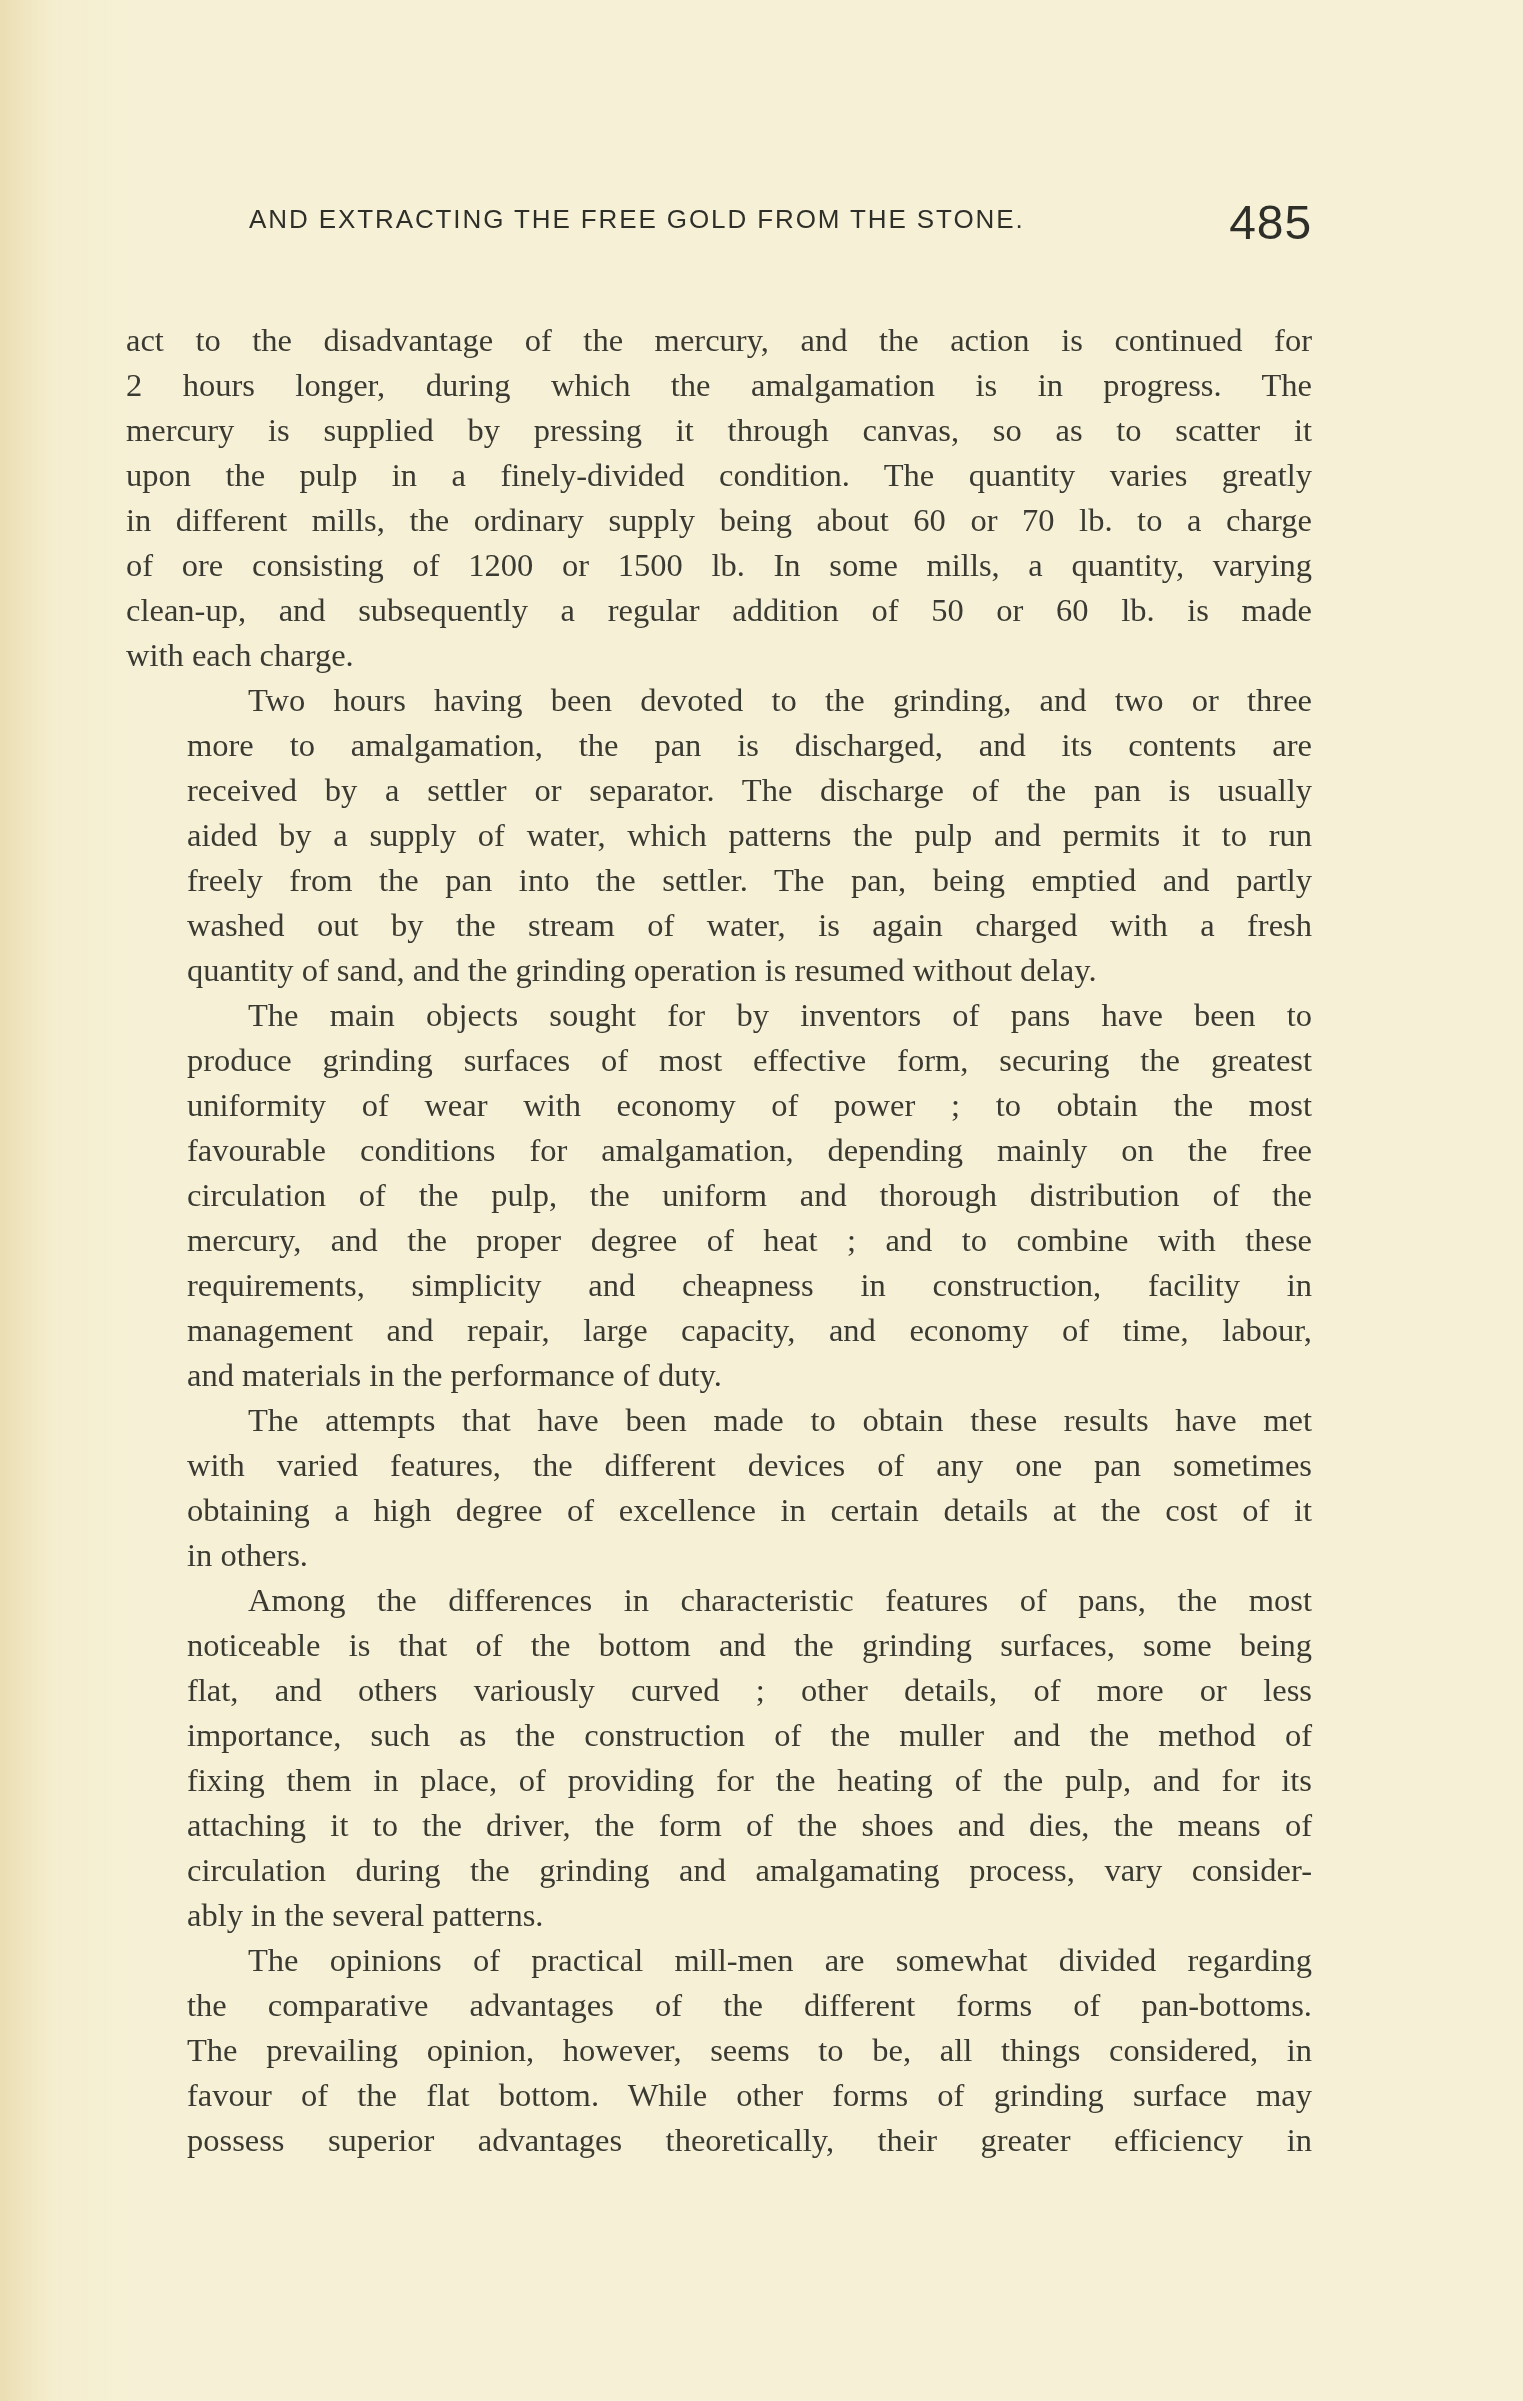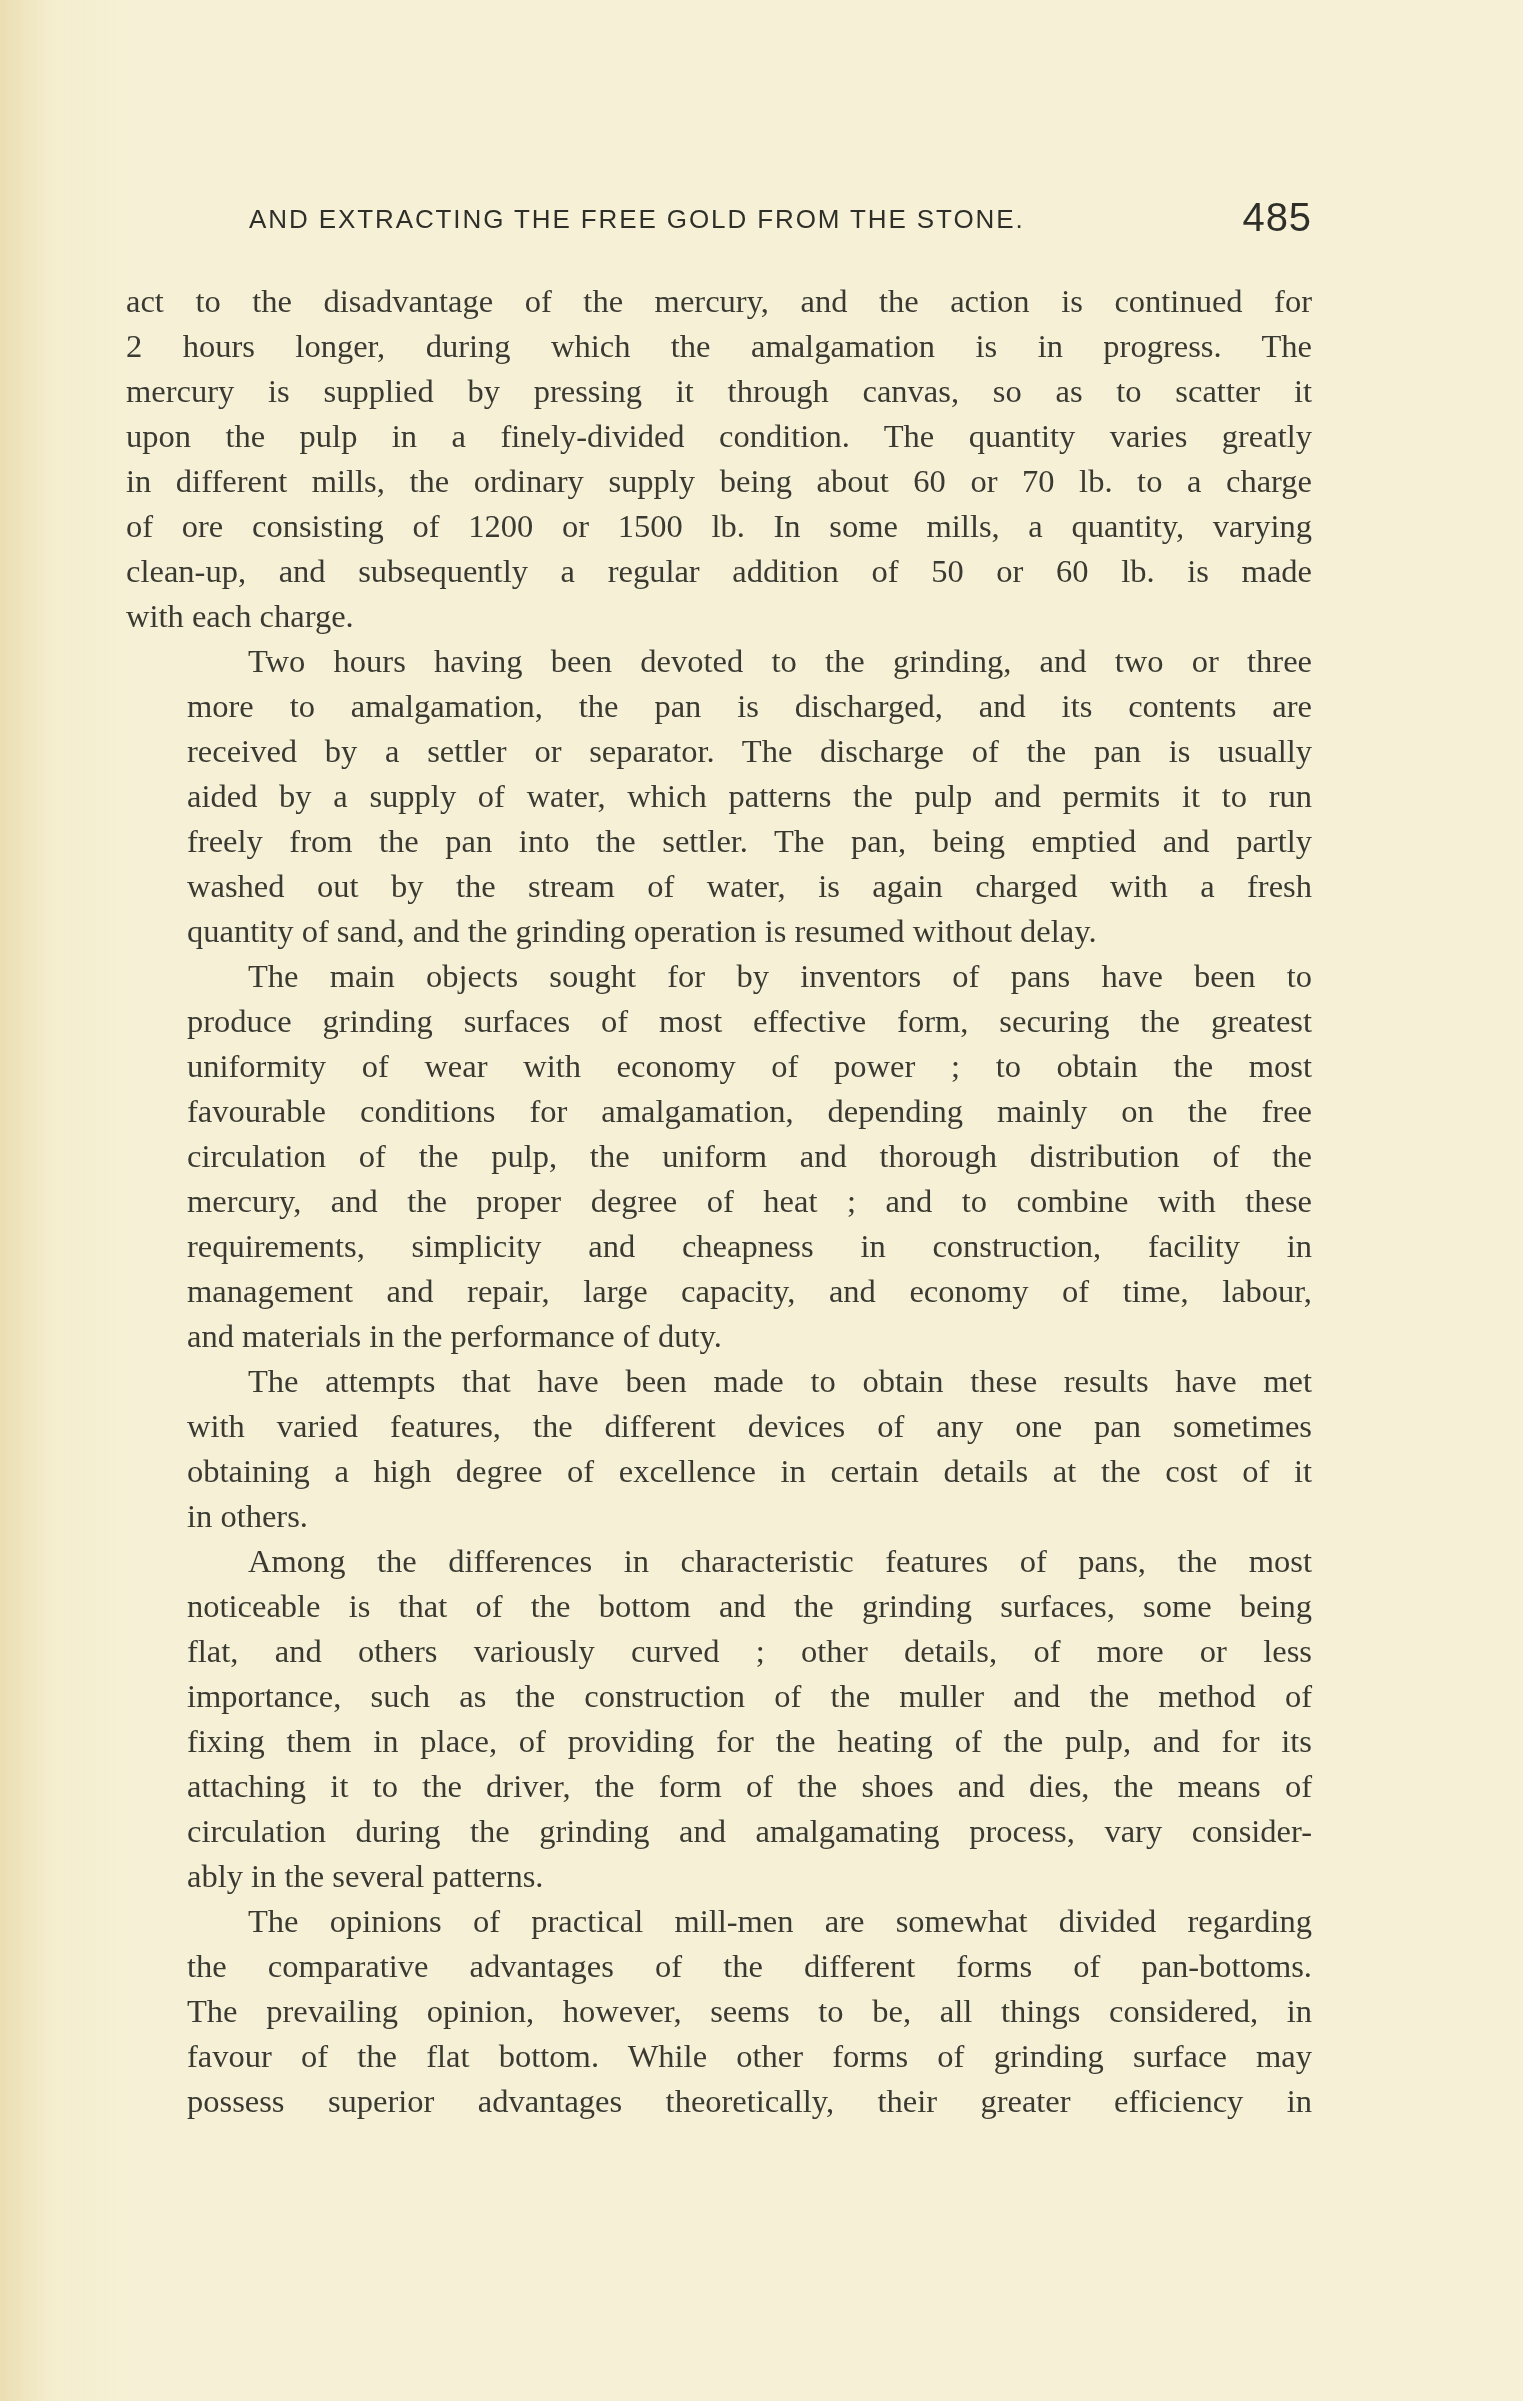--- a/index.html
+++ b/index.html
@@ -39,41 +39,42 @@
       top: 8.8px;
       font-size: 26px;
       letter-spacing: 1.9px;
       white-space: nowrap;
       text-transform: uppercase;
     }
     .page-number {
       position: absolute;
       right: 0;
       top: 0;
-      font-size: 40px;
+      font-size: 48px;
       letter-spacing: 0.9px;
     }
     .body-text {
       position: absolute;
       left: 126px;
       top: 279px;
       width: 1186px;
       font-family: "Liberation Serif", serif;
       font-size: 32.5px;
       line-height: 45px;
       color: #3a3a32;
     }
     .para {
       margin: 0;
       text-align: justify;
       text-indent: 61px;
       hyphens: none;
     }
     .para.continued {
       text-indent: 0;
+      margin-top: 39px;
     }
     .line {
       display: block;
       text-align: justify;
       text-align-last: justify;
       white-space: nowrap;
       height: 45px;
     }
     .line.last {
       text-align-last: left;

